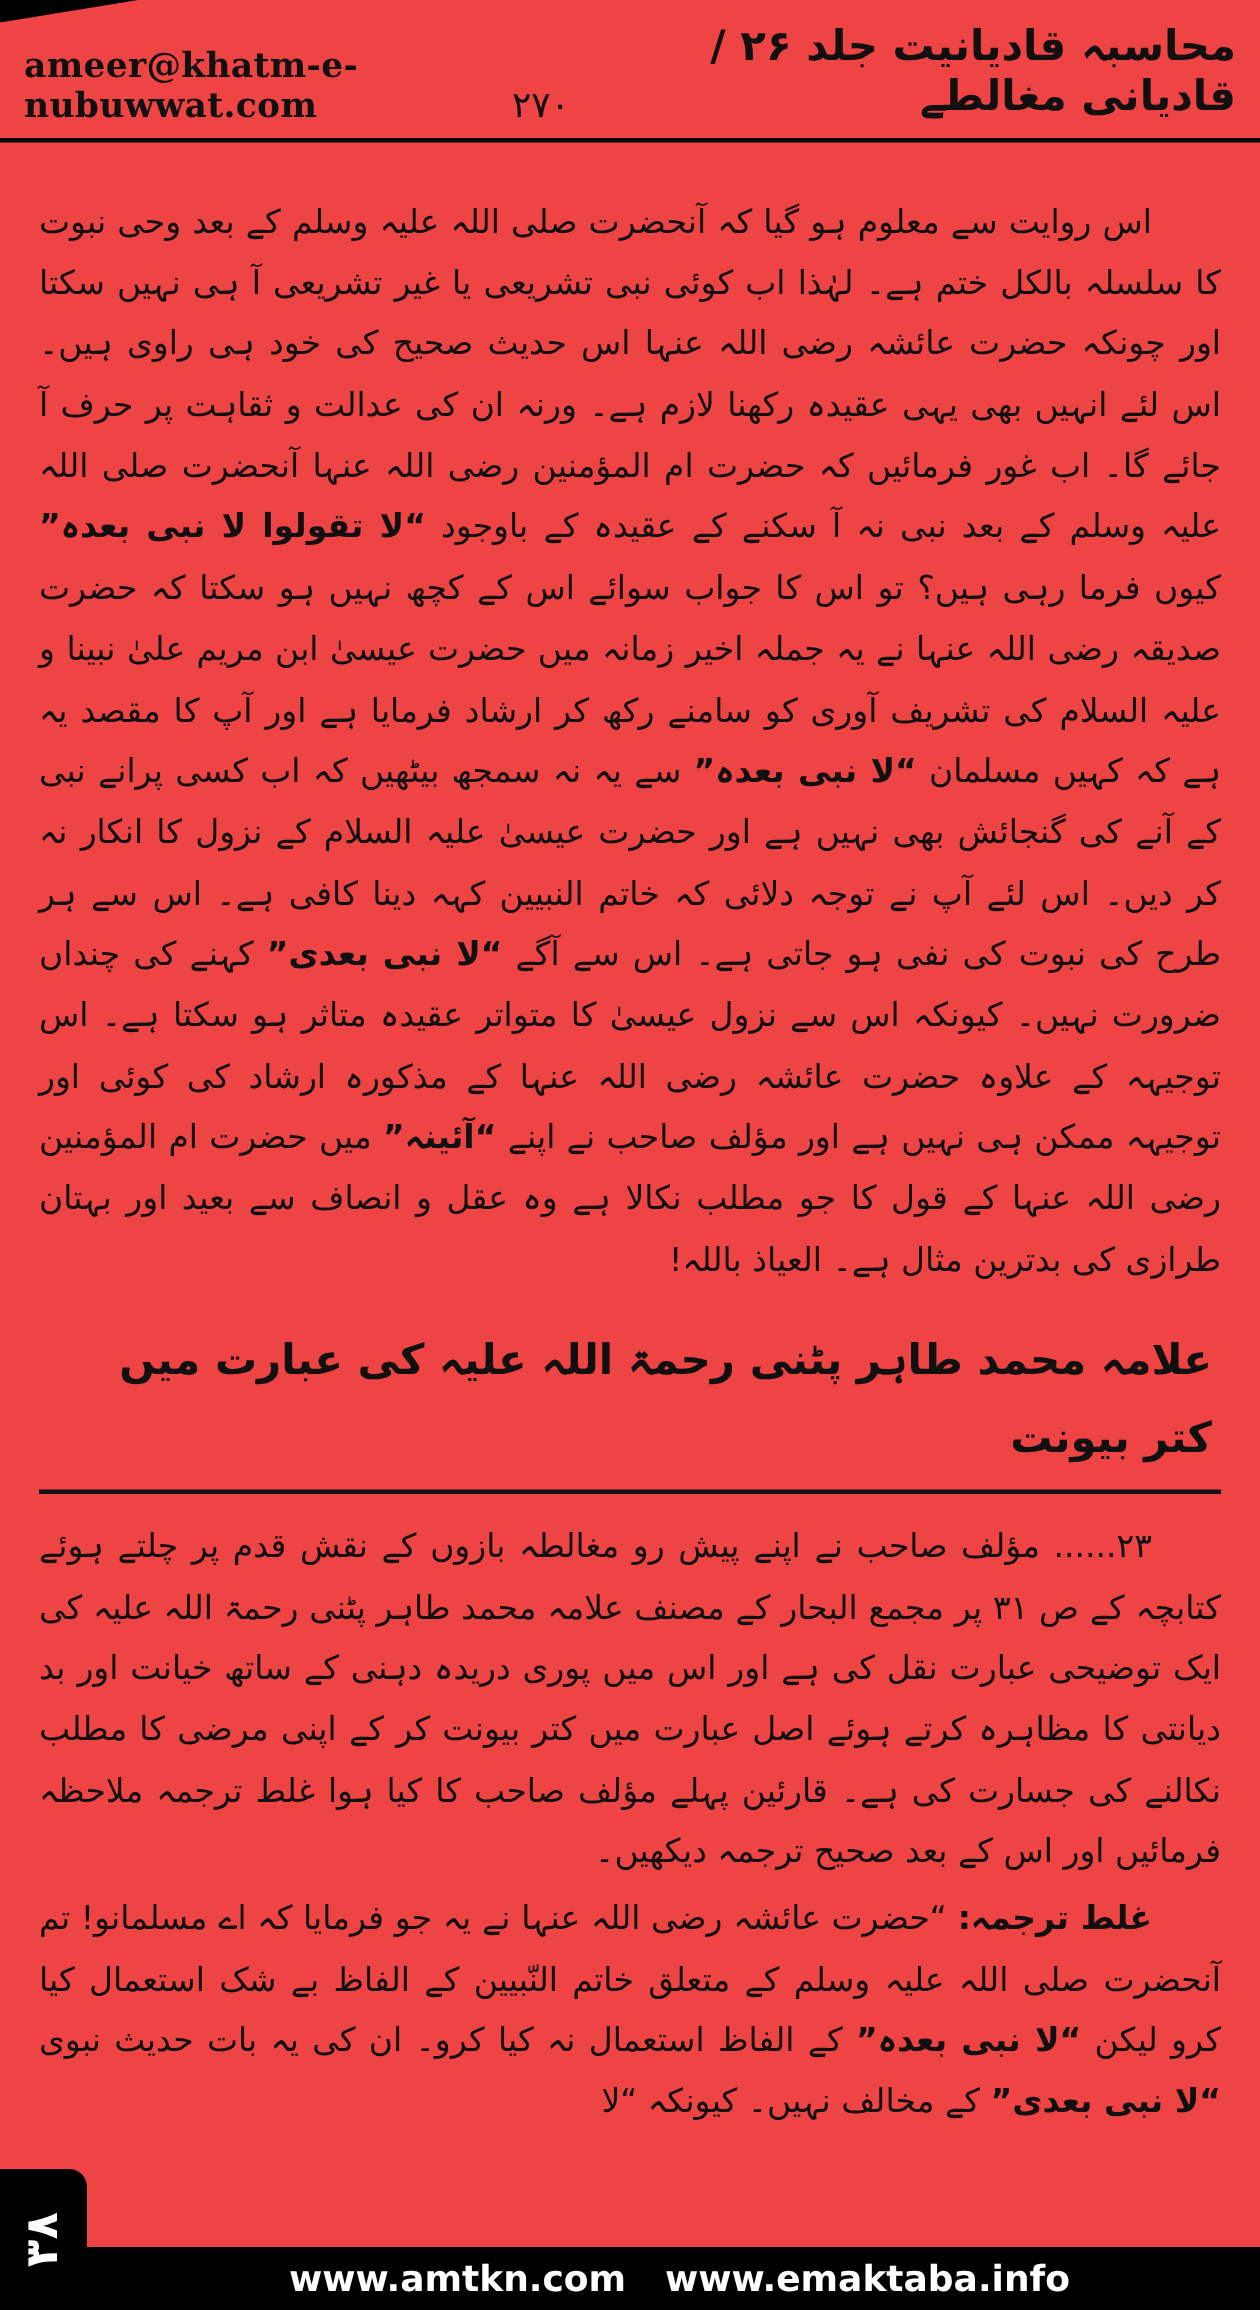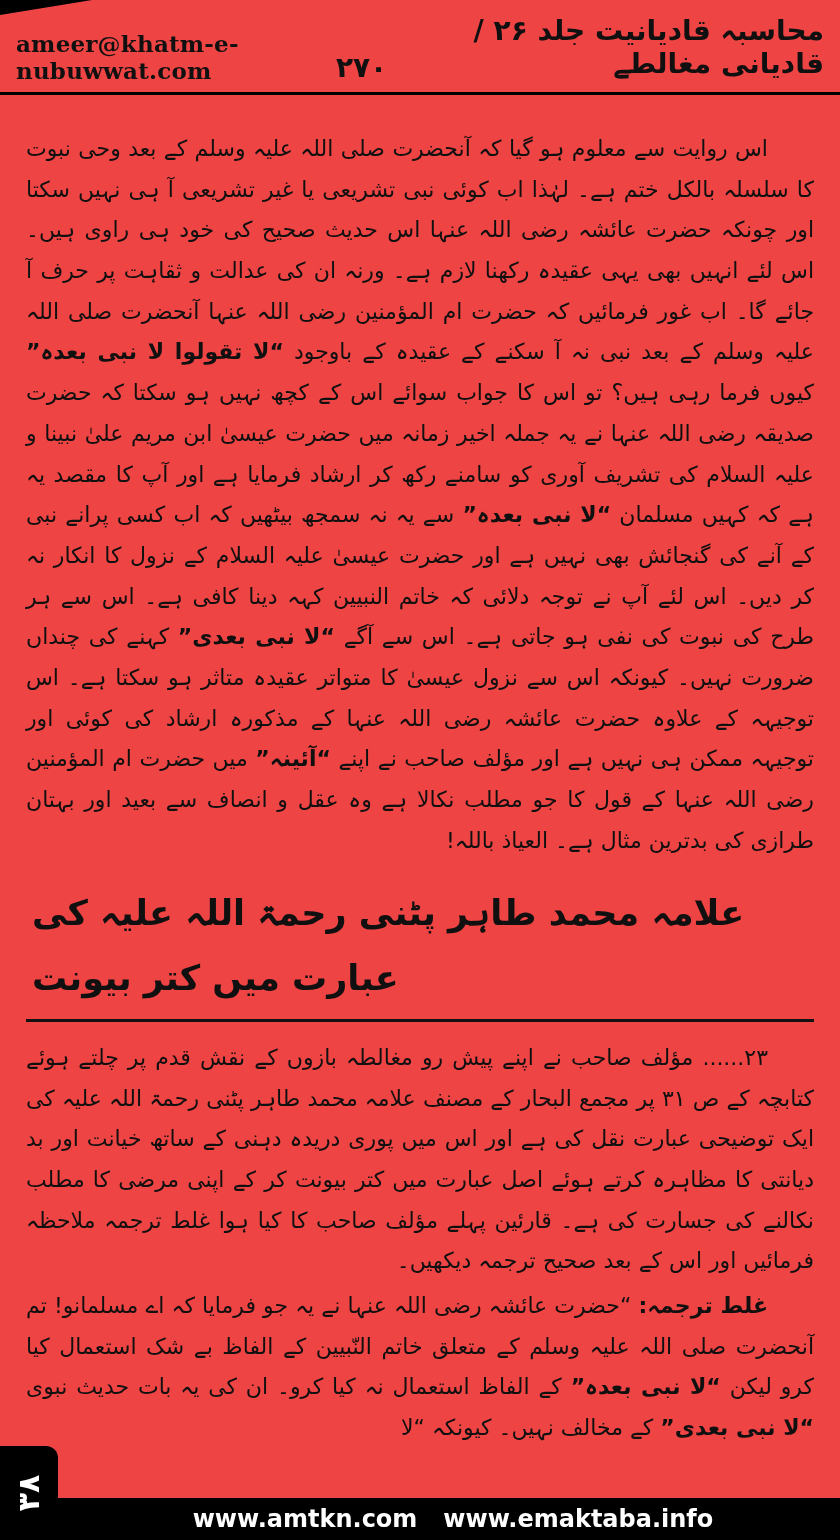--- a/index.html
+++ b/index.html
@@ -16,36 +16,36 @@
   
   .header {
     display:flex; align-items:flex-end; justify-content:space-between;
     padding:14px 16px 8px 16px; border-bottom:3px solid #000;
   }
   .header-email {
     font-family:"DejaVu Serif", serif; font-weight:bold;
     font-size:23px; letter-spacing:.2px;
   }
   .page-number-top {
-    direction:rtl; font-size:28px; font-weight:bold; line-height:1;
+    direction:rtl; font-size:24px; font-weight:normal; line-height:1;
     padding-bottom:2px;
     text-align:right;
   }
   .header-title {
     direction:rtl; font-size:28px; font-weight:bold; padding-bottom:4px;
   }
   
   .content {
     padding:14px 26px 0 26px; direction:rtl; text-align:justify;
     font-size:22px; line-height:1.85;margin-top:20px;
   }
   .para { margin:0 0 4px 0; text-indent:46px; }
   .para .bold { font-weight:bold; }
   .section-heading {
-    text-align:left; font-size:35px; font-weight:bold;
+    text-align:right; font-size:28px; font-weight:bold;
     margin:20px 0 16px 0; text-indent:0;
   }
   .heading-underline {
     display:inline-block; border-bottom:3px solid #111; padding:0 6px 8px 6px;
   }
   
   .footer-bar {
     position:absolute; left:0; right:0; bottom:0; height:42px;
     background:#000; color:#fff; display:flex; align-items:center;
     justify-content:center; gap:26px; font-weight:bold; font-size:24px;

